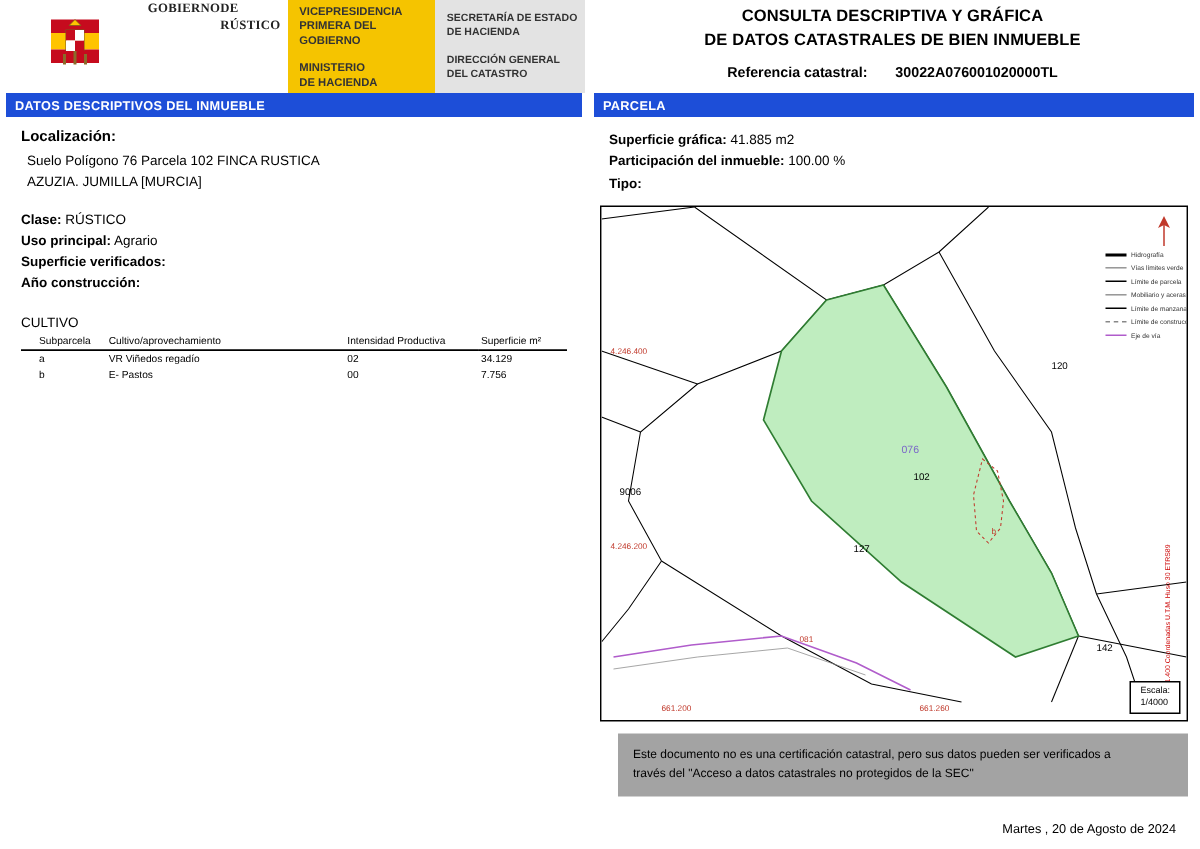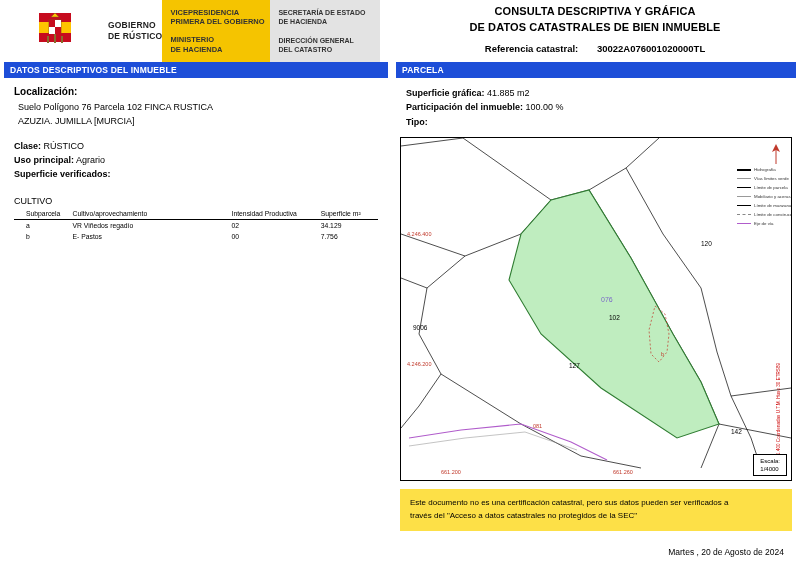--- a/index.html
+++ b/index.html
@@ -48,22 +48,23 @@
     flex: 0 0 auto;
   }
   .gob-text {
     font-size: 8.5px;
     font-weight: bold;
     color: #222;
     line-height: 1.25;
     letter-spacing: .2px;
     padding-left: 4px;
     display: flex;
-    flex-direction: column;
+    flex-direction: row;
     justify-content: center;
+    font-family: Liberation Serif, serif;
   }
   .yellow {
     background: #f5c400;
     width: 108px;
     display: flex;
     flex-direction: column;
     justify-content: center;
     padding-left: 8px;
     box-sizing: border-box;
   }
@@ -261,22 +262,22 @@
   .north {
     position: absolute;
     top: 6px;
     right: 10px;
     font-size: 5px;
     color: #c00;
     text-align: center;
   }
 
   .note-box {
-    margin: 8px 4px 0 4px;
-    background: #fde047;
+    margin: 8px 4px 0 16px;
+    background: #a3a3a3;
     font-size: 8px;
     line-height: 1.6;
     padding: 8px 10px;
     color: #000;
   }
   .date-line {
     text-align: right;
     font-size: 8.5px;
     margin: 16px 12px 0 0;
   }
@@ -364,20 +365,24 @@
         <div class="kv">
           <b>Clase:</b>
           <span>RÚSTICO</span>
         </div>
         <div class="kv">
           <b>Uso principal:</b>
           <span>Agrario</span>
         </div>
         <div class="kv">
           <b>Superficie verificados:</b>
+          <span></span>
+        </div>
+        <div class="kv">
+          <b>Año construcción:</b>
           <span></span>
         </div>
 
         <div class="cultivo-head">CULTIVO</div>
         <table class="cultivo">
           <thead>
             <tr>
               <th class="c-sub">Subparcela</th>
               <th class="c-apro">Cultivo/aprovechamiento</th>
               <th class="c-int">Intensidad Productiva</th>

